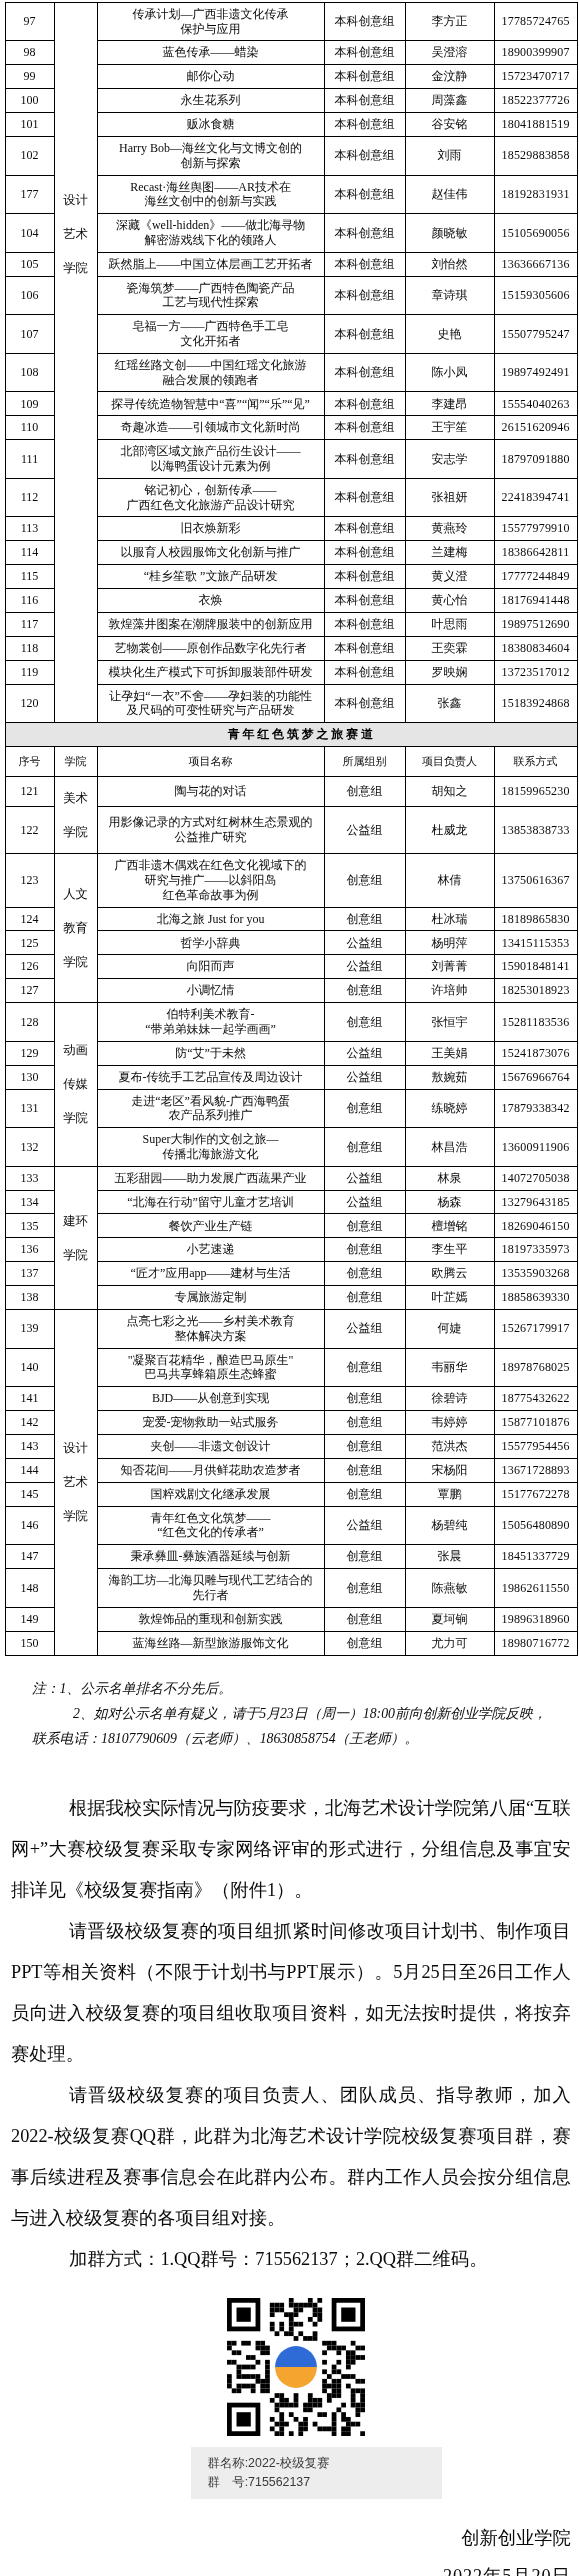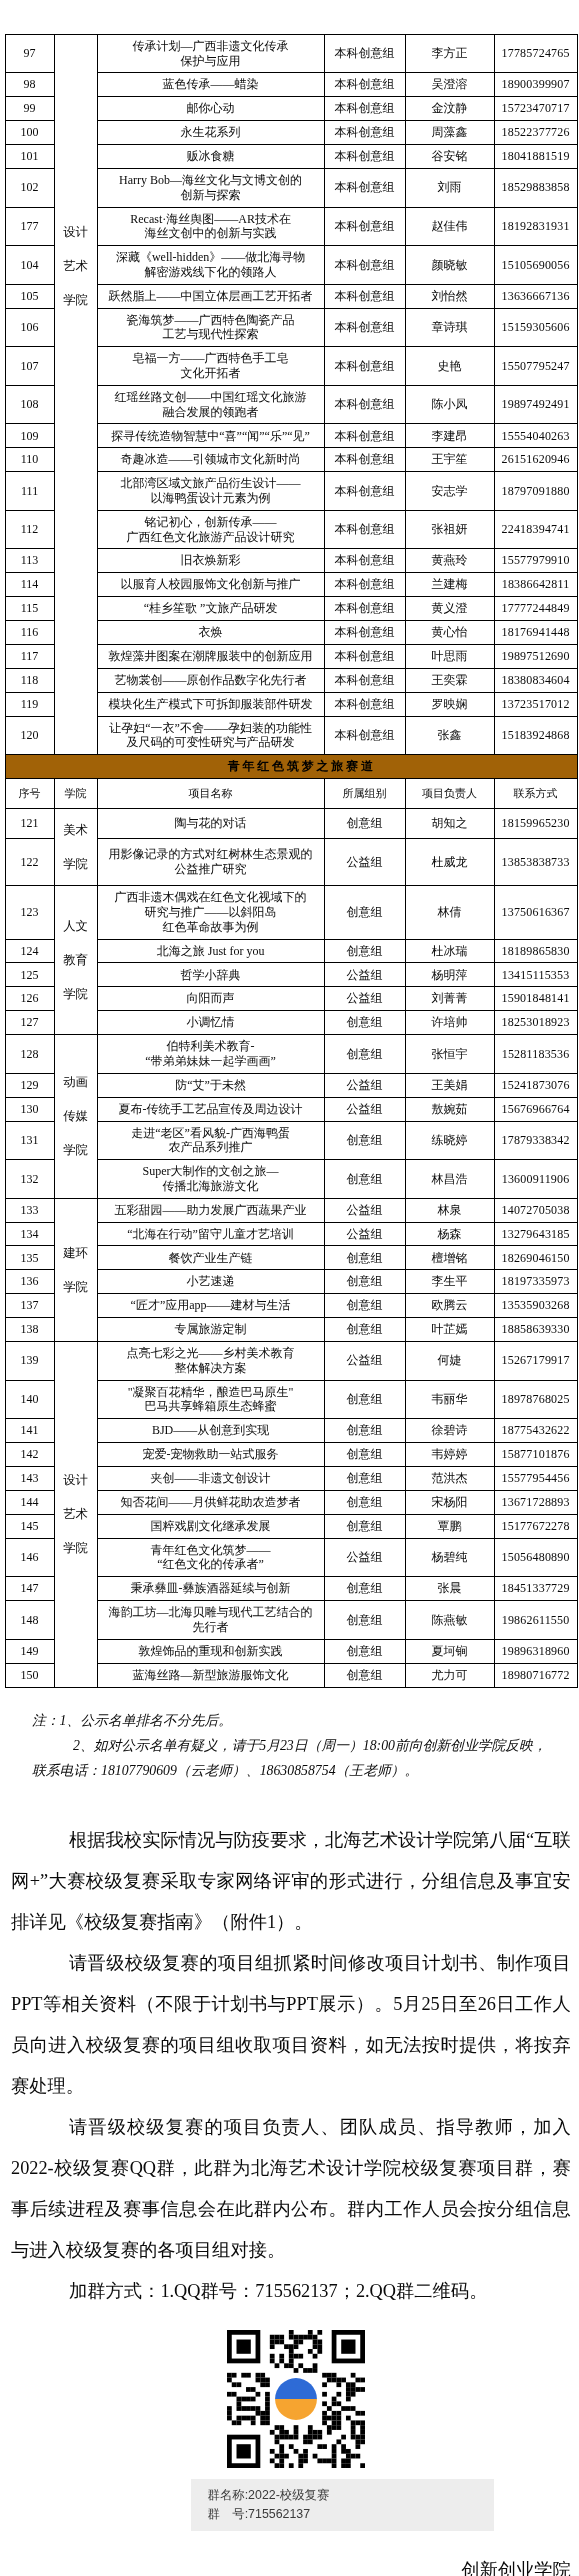--- a/index.html
+++ b/index.html
@@ -2,40 +2,40 @@
 <html style="font-size:14.7px"><head>
 <meta charset="utf-8">
 <style>
   *{box-sizing:border-box;margin:0;padding:0;}
   html,body{width:580px;background:#fff;}
   body{height:2576px;overflow:hidden;color:#0a0a0a;
        font-family:"Liberation Serif","DejaVu Serif",serif;}
   .page{position:relative;width:580px;height:2576px;padding-top:1.8px;}
 
   table.roster{border-collapse:collapse;margin-left:4.6px;width:570px;
-               table-layout:fixed;border:1.8px solid #000;margin-top:32px;}
+               table-layout:fixed;border:1.8px solid #000;}
   .roster td,.roster th{border:0.9px solid #000;text-align:center;vertical-align:middle;
                padding:4.1px 1.8px;font-size:12px;line-height:14.7px;overflow:hidden;}
   .c-no{font-size:12.4px;}
   .c-phone{font-size:12.4px;letter-spacing:0.2px;}
   .c-college div{line-height:34px;font-size:12.4px;}
   td.topalign{vertical-align:top;}
   .banner{font-size:20px;font-weight:bold;line-height:25px;padding:4.1px 0;
           letter-spacing:2.8px;color:#000;}
   .head th{font-size:11px;font-weight:normal;line-height:19px;padding:5px 1.8px;}
 
   .notes{margin:20px 9.2px 0 32px;font-size:13.8px;line-height:25px;font-style:italic;}
   .notes .n2{text-indent:41px;}
 
   .bodytext{margin:37px 9.2px 0 11px;font-size:18.3px;line-height:41px;text-align:justify;}
   .bodytext p{text-indent:58px;}
 
   .qrwrap{margin-top:18.3px;}
   #qr-svg{display:block;margin-left:227px;background:#fff;}
-  .qrcaption{width:303px;margin:11px 0 0 191px;background:#ededed;
+  .qrcaption{width:251px;margin:11px 0 0 191px;background:#ededed;
              padding:7.3px 0 7.3px 16.5px;color:#3a3a3a;
              font-family:"Liberation Sans","DejaVu Sans",sans-serif;
              font-size:12.4px;line-height:19px;}
 
   .sig{margin-top:26px;text-align:right;padding-right:9.2px;font-size:18.3px;}
   .sig .date{margin-top:13px;letter-spacing:0.9px;}
 </style>
 </head>
 <body>
 
@@ -218,21 +218,21 @@
         <tr>
           <td class="c-no">120</td>
           <td class="c-name">让孕妇“一衣”不舍——孕妇装的功能性<br>及尺码的可变性研究与产品研发</td>
           <td>本科创意组</td>
           <td>张鑫</td>
           <td class="c-phone">15183924868</td>
         </tr>
       </tbody>
     <tbody>
       <tr>
-        <td id="banner-cell" class="banner" colspan="6" style="background: #a16207; padding-left: 23px;">青年红色筑梦之旅赛道</td>
+        <td id="banner-cell" class="banner" colspan="6" style="background: #e5e5e5; padding-left: 23px;">青年红色筑梦之旅赛道</td>
       </tr>
     </tbody>
     <tbody>
       <tr class="head">
         <th>序号</th>
         <th>学院</th>
         <th>项目名称</th>
         <th>所属组别</th>
         <th>项目负责人</th>
         <th>联系方式</th>

